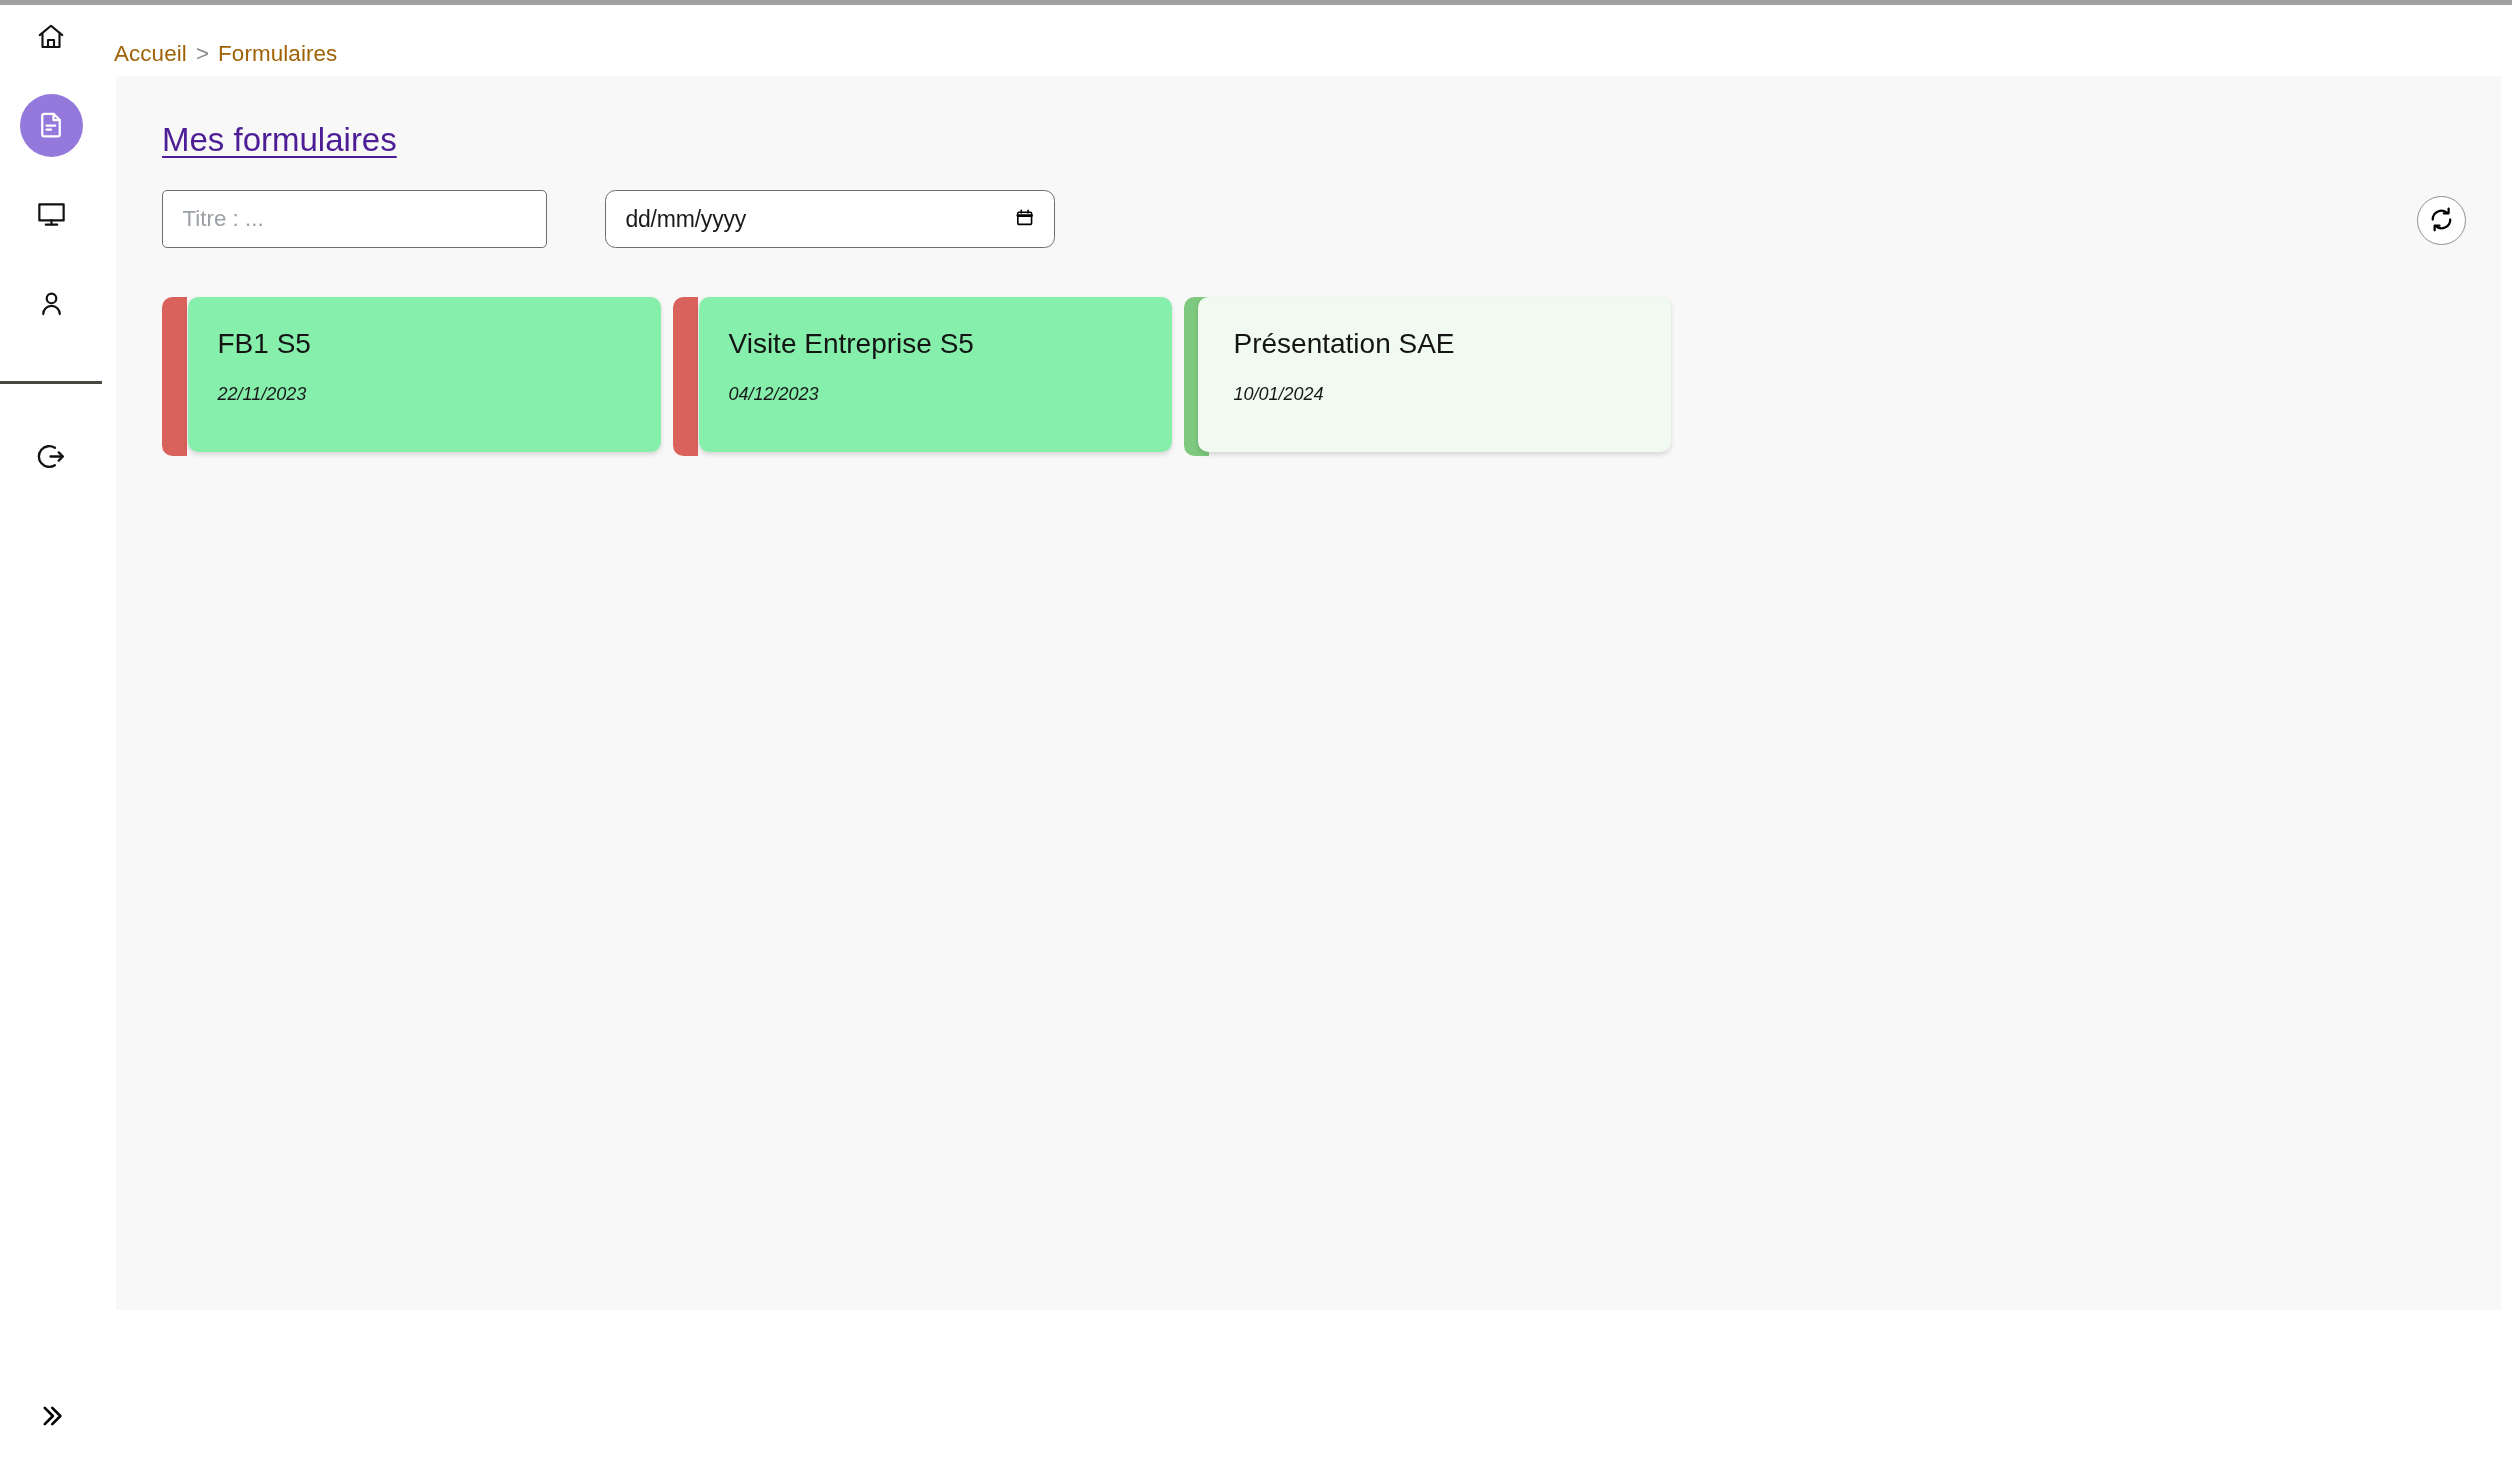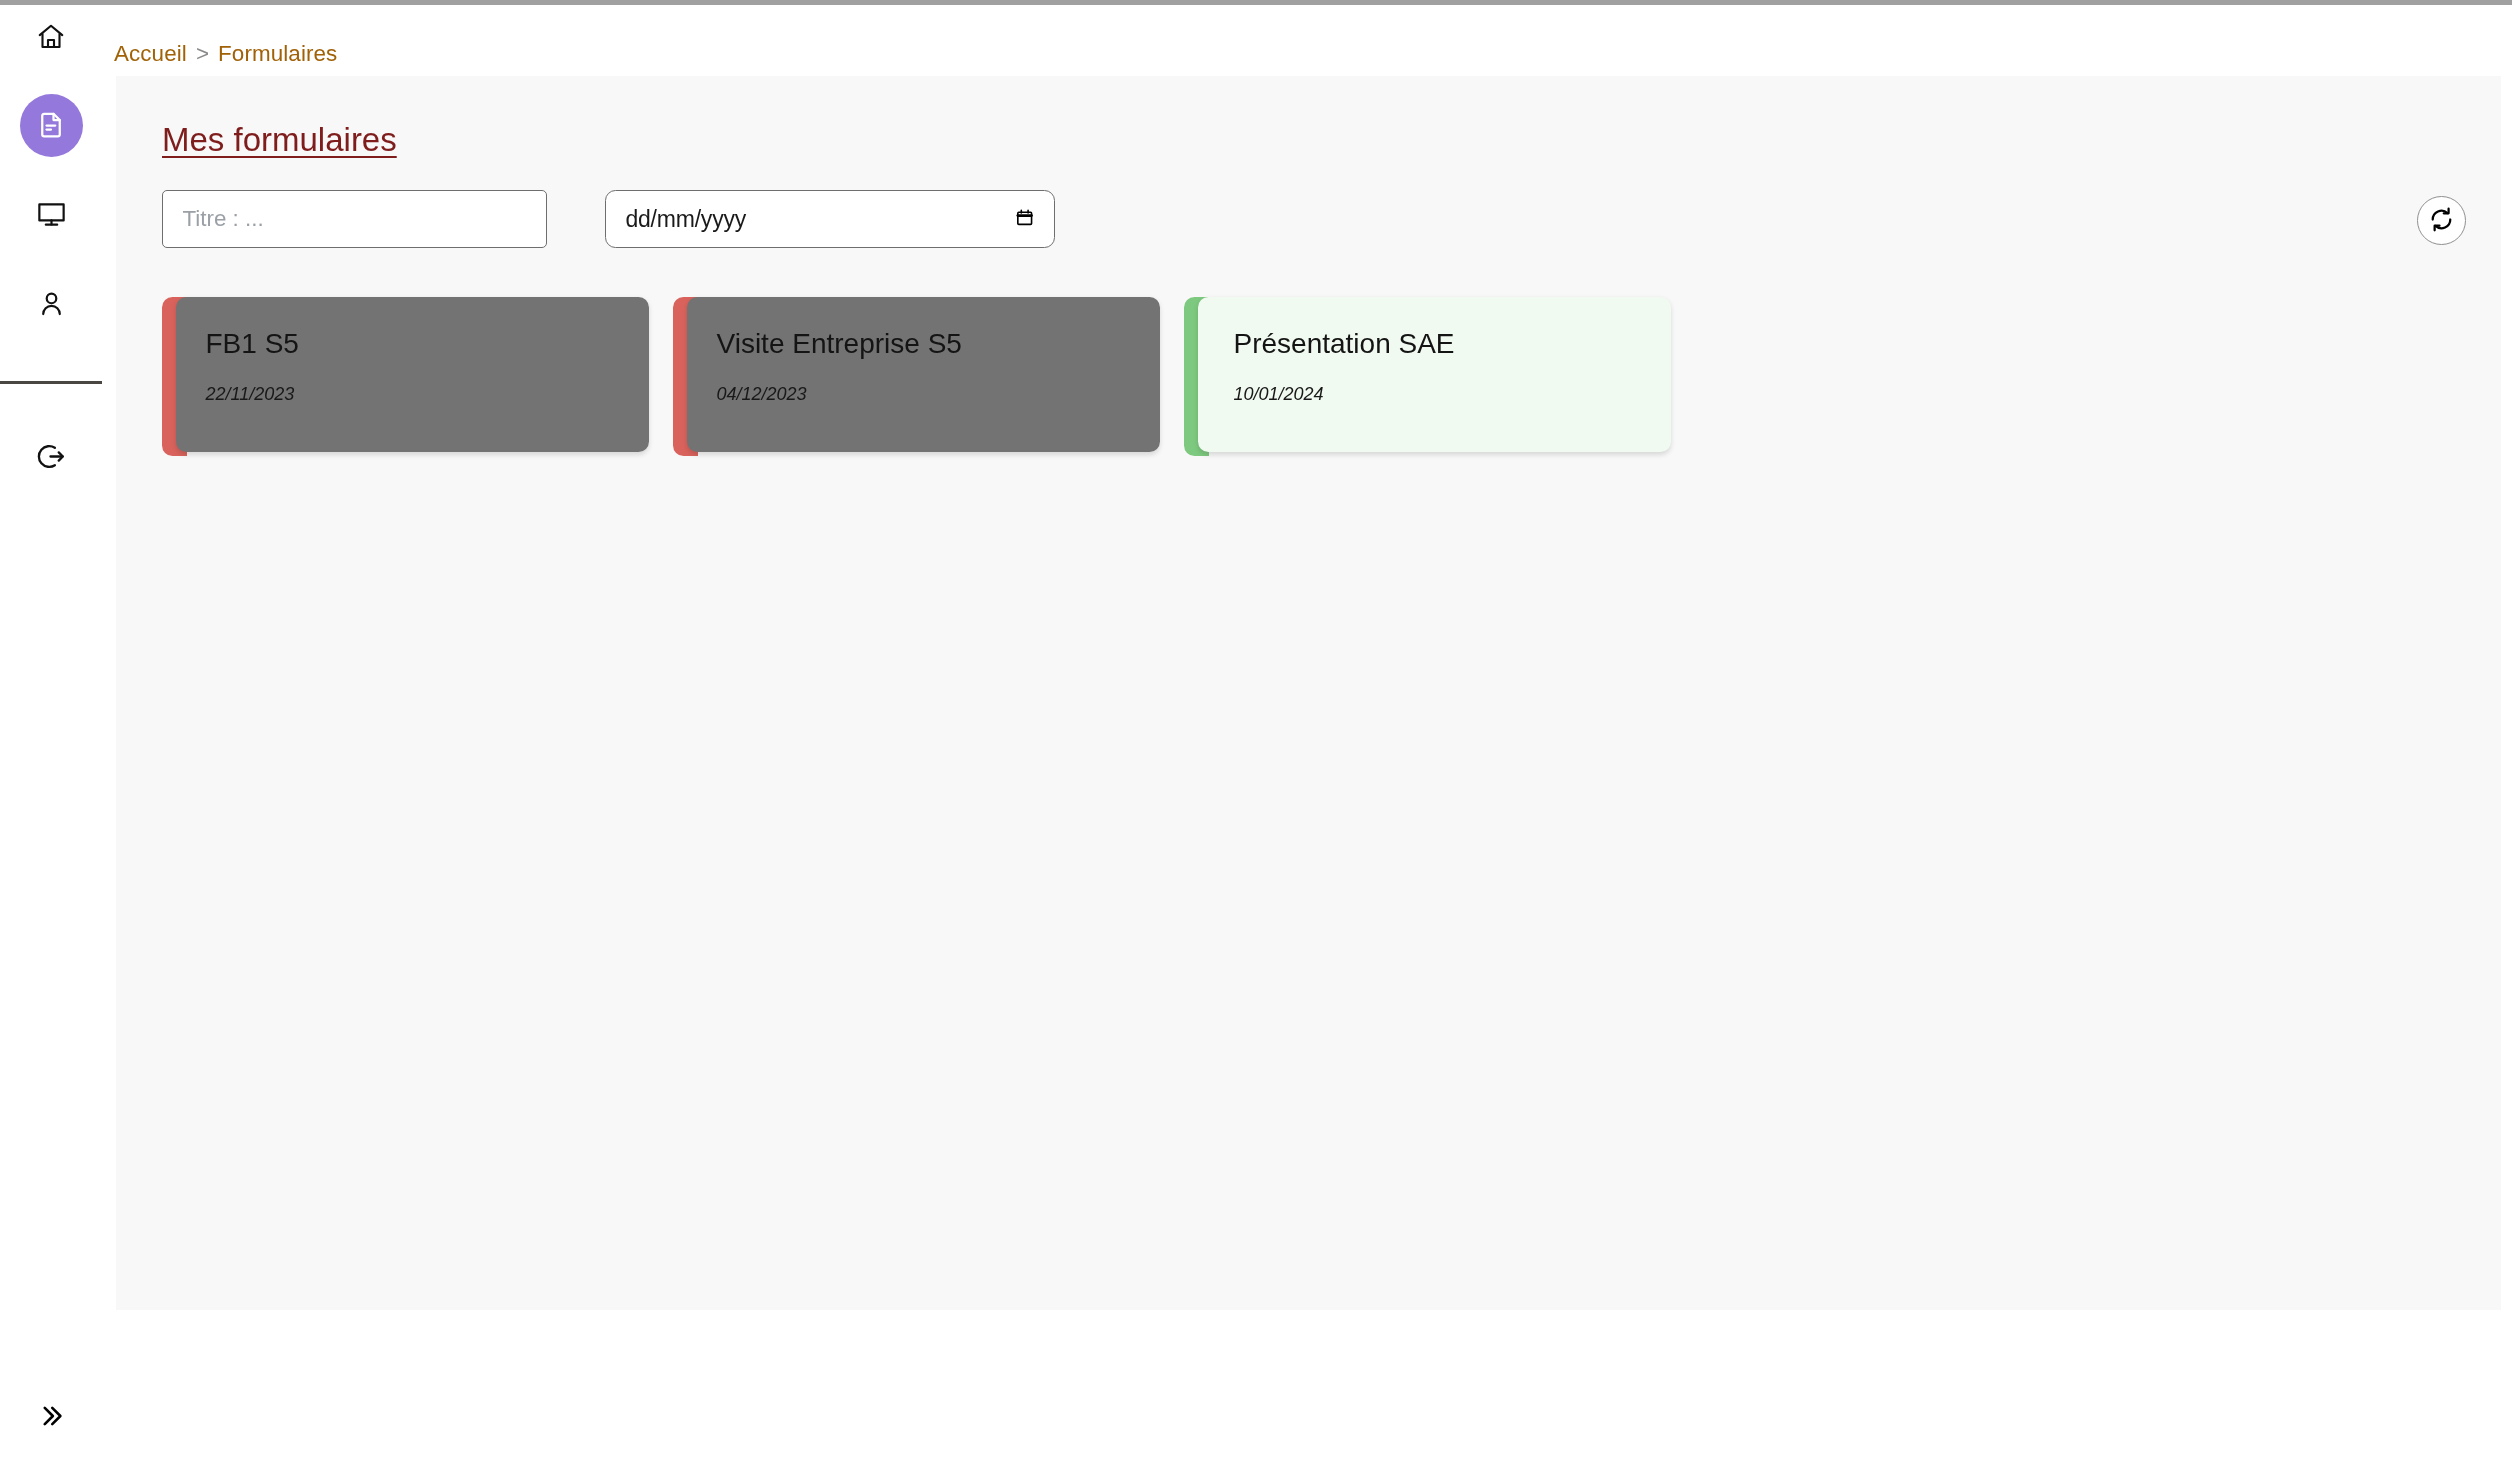--- a/index.html
+++ b/index.html
@@ -95,21 +95,21 @@
     height: 1234px;
     background: #f8f8f8;
   }
 
   .page-title {
     position: absolute;
     top: 45px;
     left: 46px;
     font-size: 33px;
     font-weight: 400;
-    color: #7f1d1d;
+    color: #4c1d95;
     text-decoration: underline;
     text-underline-offset: 5.2px;
     text-decoration-thickness: 2.2px;
     white-space: nowrap;
   }
 
   
   .filters {
     position: absolute;
     top: 114px;
@@ -215,21 +215,21 @@
   }
   .card-date {
     margin-top: 26px;
     font-size: 18px;
     font-style: italic;
     color: #191919;
     white-space: nowrap;
   }
 
   .card.red   .card-accent { background: #d9625c; }
-  .card.red   .card-body   { background: #737373; }
+  .card.red   .card-body   { background: #86efac; margin-left: 12px; }
   .card.green .card-accent { background: #7dc97f; }
   .card.green .card-body   { background: #f1faf1; padding-left: 36px; }
 </style>
 </head>
 <body>
 
 <div class="top-edge"></div>
 
 <nav class="sidebar">
 

